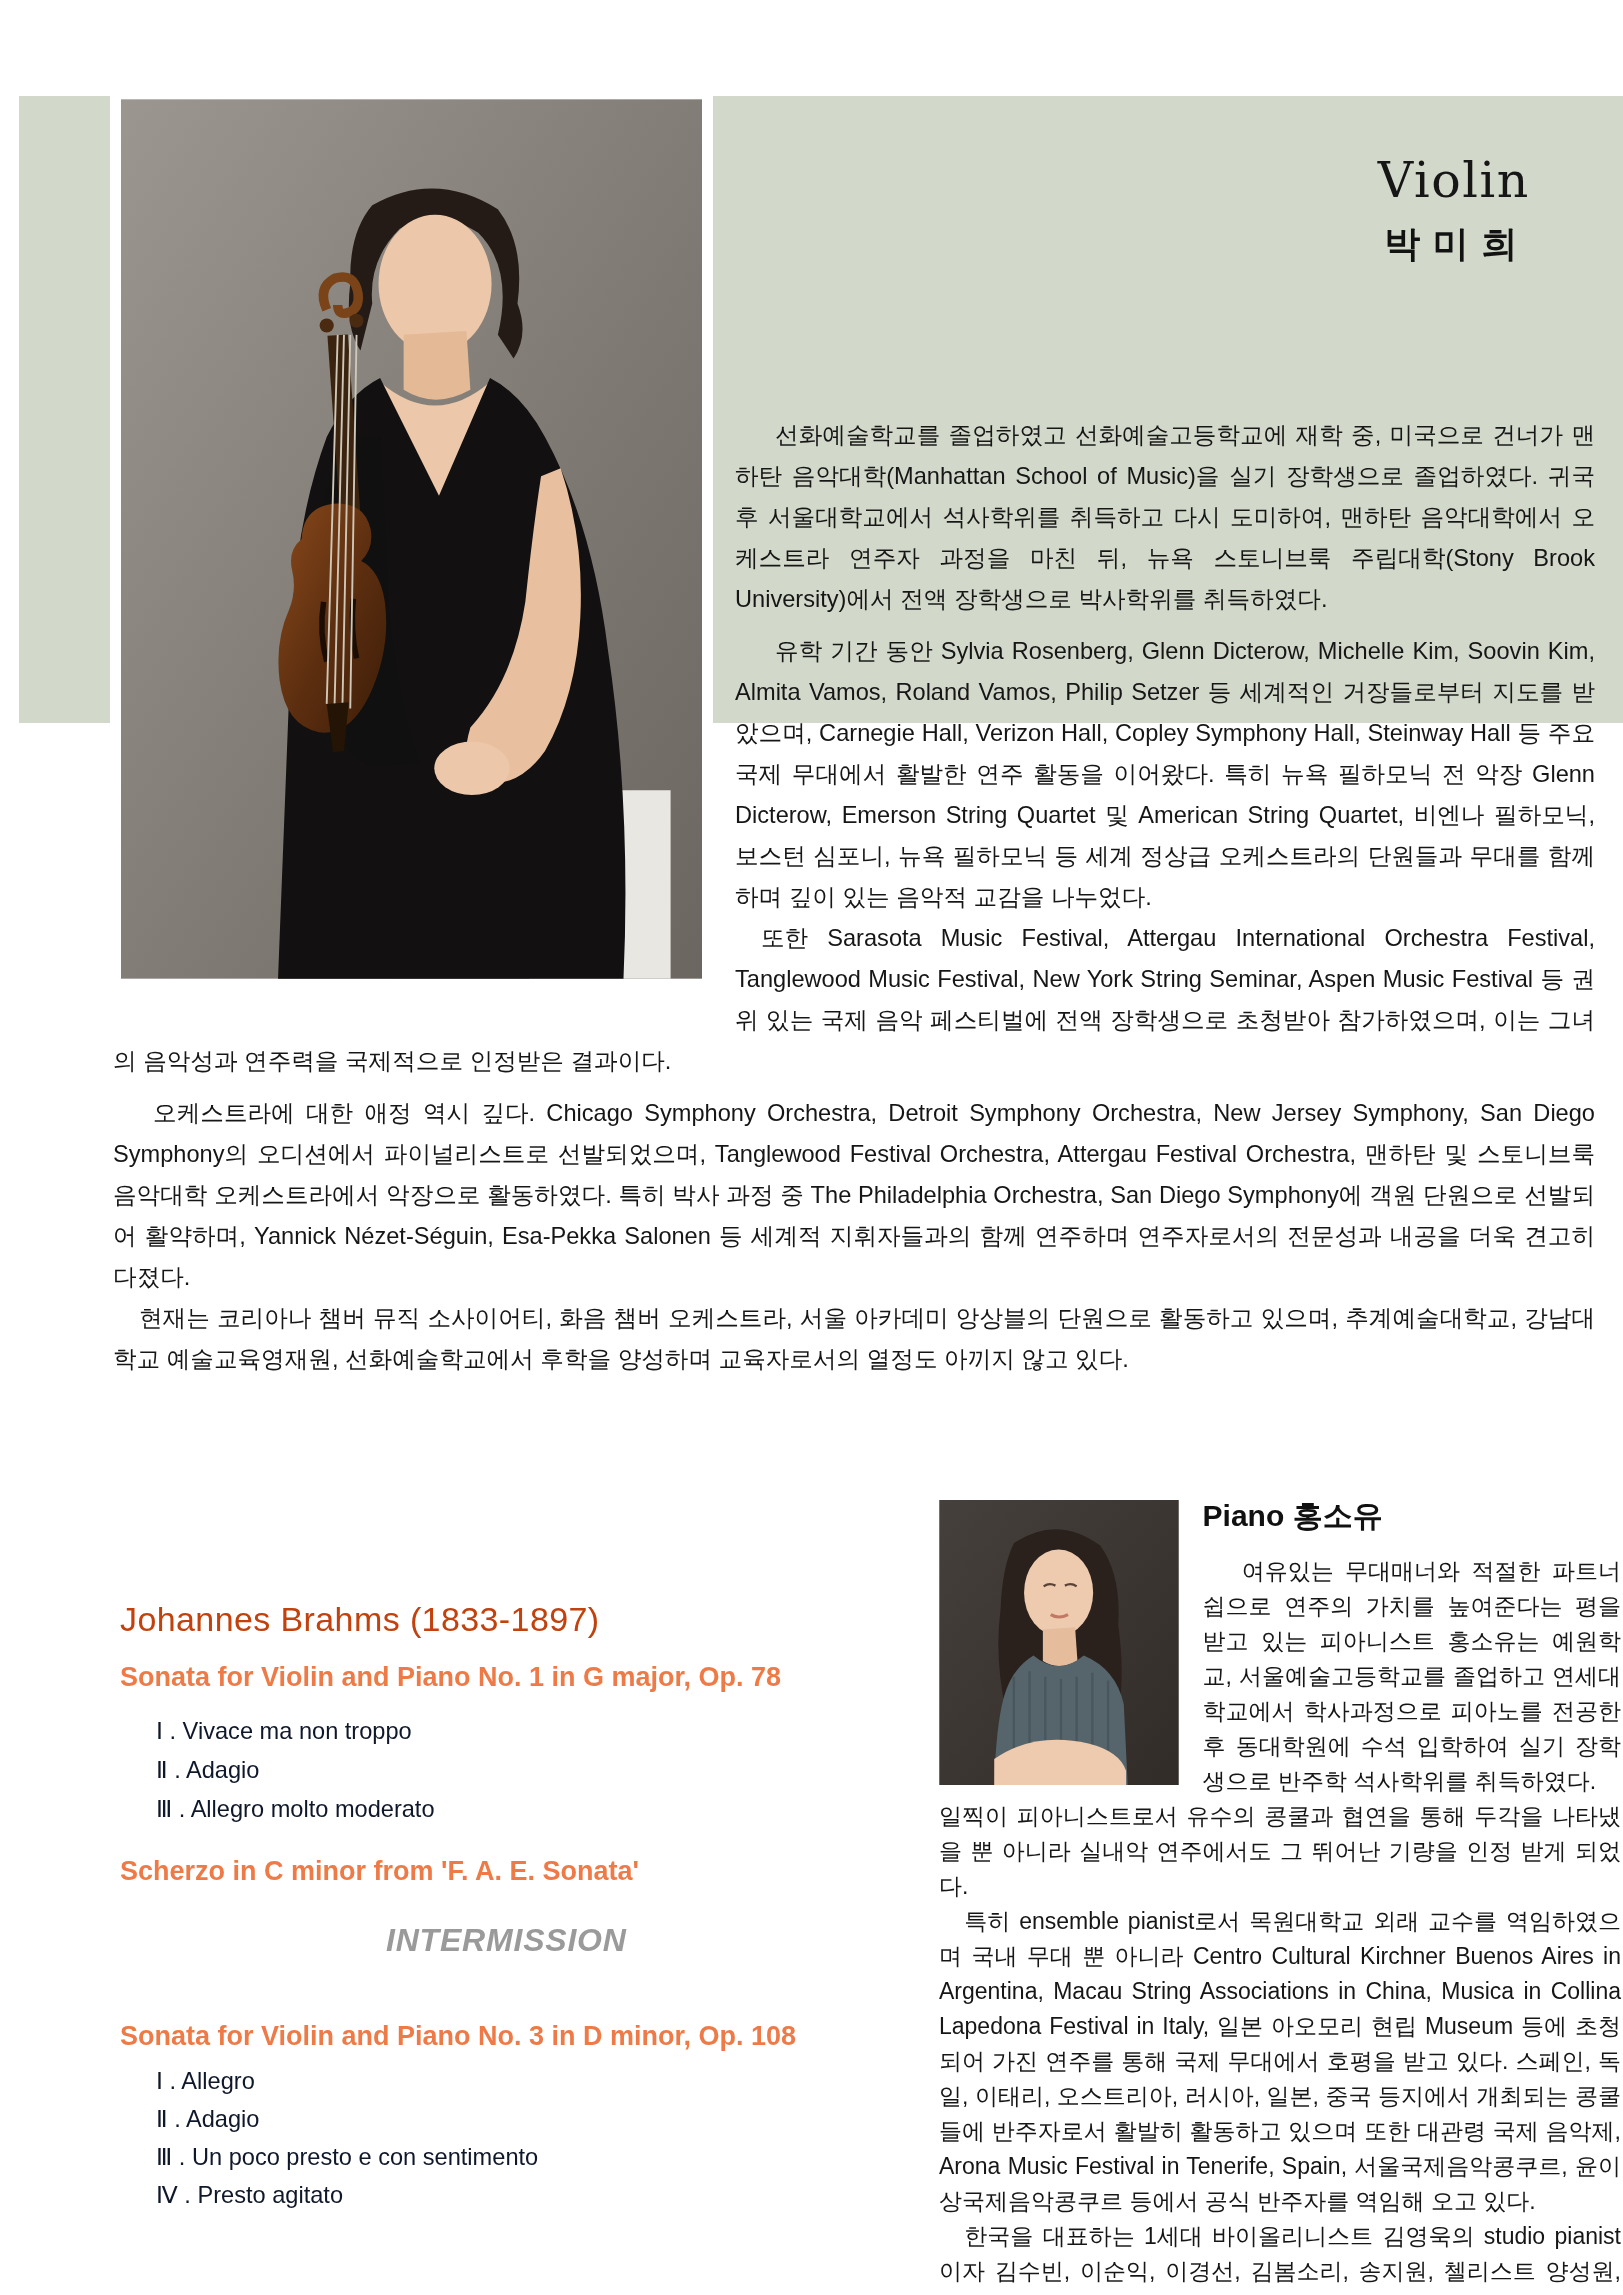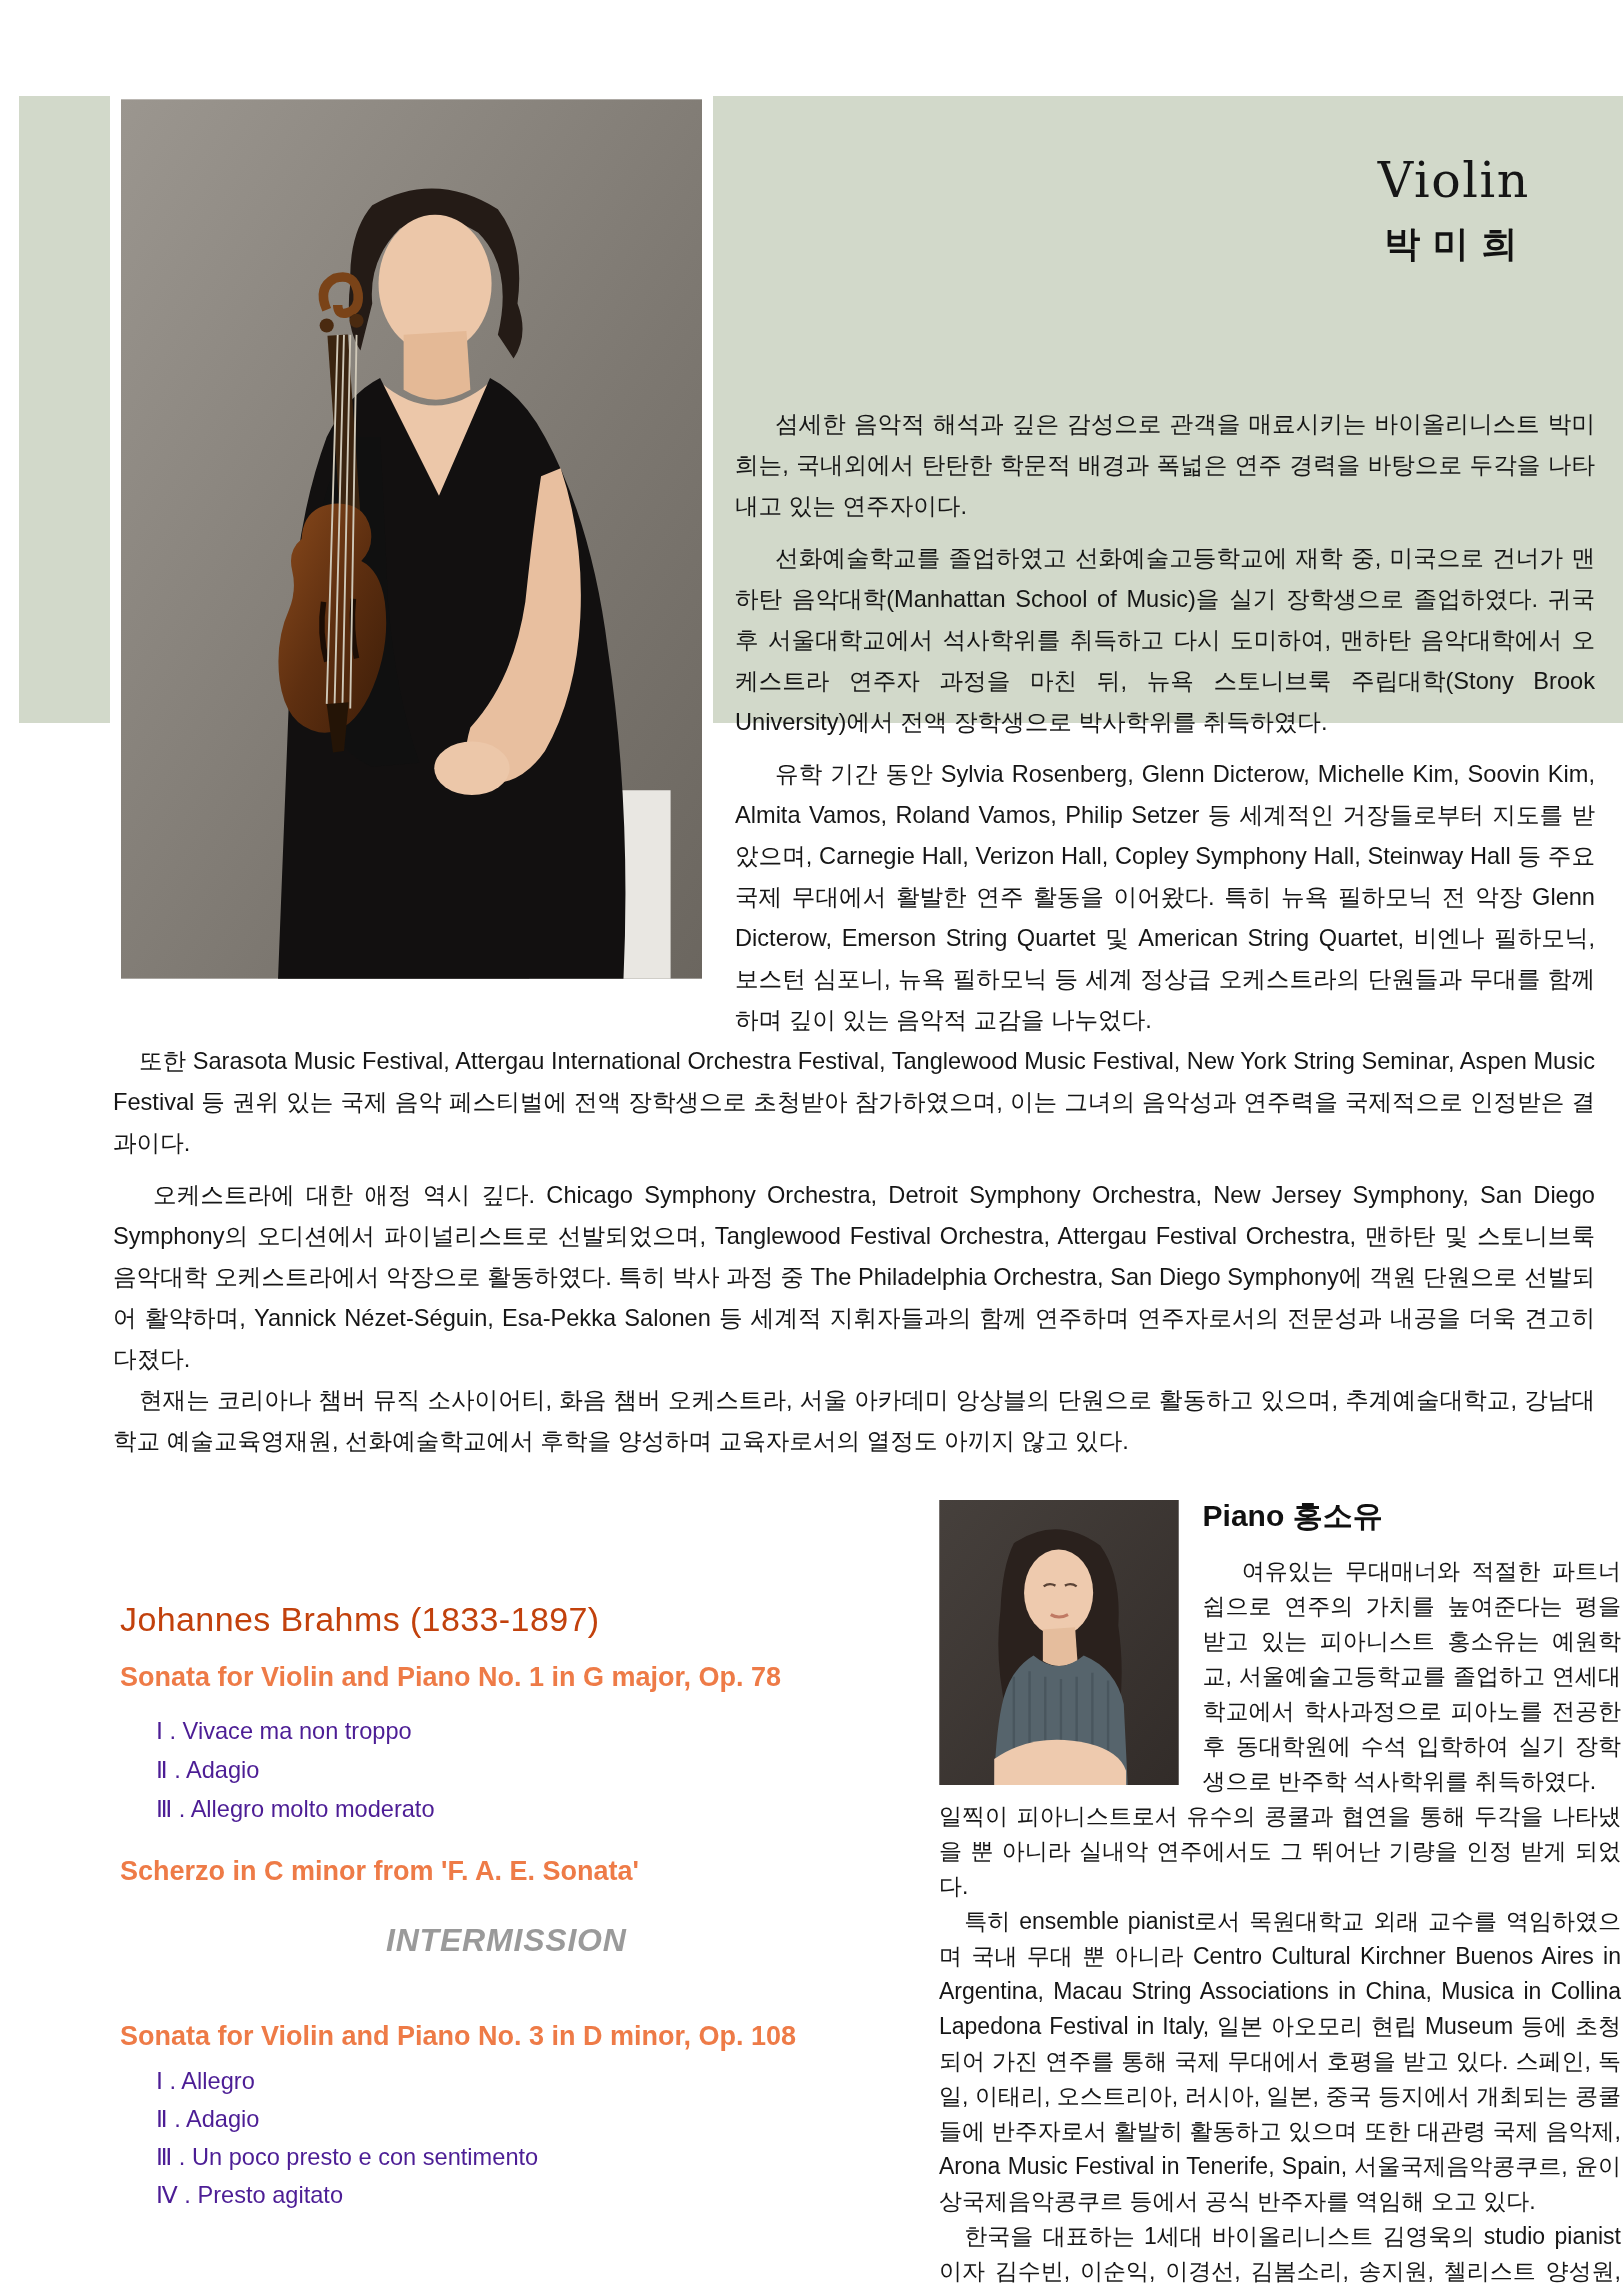--- a/index.html
+++ b/index.html
@@ -35,21 +35,21 @@
   .program-heading{
     position:absolute; left:101px; top:1505px;
     font-family:"DejaVu Serif","Liberation Serif",serif; font-size:66px; font-weight:400;
     color:#8e9396; letter-spacing:41px; white-space:nowrap;
   }
   .composer-line{position:absolute; left:101px; top:1600px; font-size:34px; color:#c2410c; letter-spacing:0.4px;}
   .piece-title{position:absolute; left:101px; font-size:27px; font-weight:bold; color:#ee7b47; white-space:nowrap;}
   .piece1-title{top:1662px;}
   .piece2-title{top:1856px;}
   .piece3-title{top:2021px;}
-  .movements{position:absolute; left:137px; font-size:23.6px; color:#4c1d95; list-style:none; margin:0; padding:0;}
+  .movements{position:absolute; left:137px; font-size:23.6px; color:#0f172a; list-style:none; margin:0; padding:0;}
   .movements1{top:1712px; line-height:39px;}
   .movements3{top:2062px; line-height:38px;}
   .intermission{
     position:absolute; left:367px; top:1922px; font-size:32px; font-weight:bold; font-style:italic;
     color:#9a9a9a; letter-spacing:0.8px;
   }
   
   .pianist-block{
     position:absolute; left:920px; top:1498px; width:682px;
     font-size:23px; line-height:35px; text-align:justify; color:#161616;
@@ -115,21 +115,20 @@
     </svg>
   </div>
 
   <div class="title-block">
     <div class="instrument-title">Violin</div>
     <div class="performer-name">박미희</div>
   </div>
 
   <div class="violin-bio">
     <div class="photo-spacer"></div>
-    <p class="ind">섬세한 음악적 해석과 깊은 감성으로 관객을 매료시키는 바이올리니스트 박미희는, 국내외에서 탄탄한 학문적 배경과 폭넓은 연주 경력을 바탕으로 두각을 나타내고 있는 연주자이다.</p>
     <p class="sp ind">선화예술학교를 졸업하였고 선화예술고등학교에 재학 중, 미국으로 건너가 맨하탄 음악대학(Manhattan School of Music)을 실기 장학생으로 졸업하였다. 귀국 후 서울대학교에서 석사학위를 취득하고 다시 도미하여, 맨하탄 음악대학에서 오케스트라 연주자 과정을 마친 뒤, 뉴욕 스토니브룩 주립대학(Stony Brook University)에서 전액 장학생으로 박사학위를 취득하였다.</p>
     <p class="sp ind">유학 기간 동안 Sylvia Rosenberg, Glenn Dicterow, Michelle Kim, Soovin Kim, Almita Vamos, Roland Vamos, Philip Setzer 등 세계적인 거장들로부터 지도를 받았으며, Carnegie Hall, Verizon Hall, Copley Symphony Hall, Steinway Hall 등 주요 국제 무대에서 활발한 연주 활동을 이어왔다. 특히 뉴욕 필하모닉 전 악장 Glenn Dicterow, Emerson String Quartet 및 American String Quartet, 비엔나 필하모닉, 보스턴 심포니, 뉴욕 필하모닉 등 세계 정상급 오케스트라의 단원들과 무대를 함께하며 깊이 있는 음악적 교감을 나누었다.</p>
     <p class="ind-s">또한 Sarasota Music Festival, Attergau International Orchestra Festival, Tanglewood Music Festival, New York String Seminar, Aspen Music Festival 등 권위 있는 국제 음악 페스티벌에 전액 장학생으로 초청받아 참가하였으며, 이는 그녀의 음악성과 연주력을 국제적으로 인정받은 결과이다.</p>
     <p class="sp ind">오케스트라에 대한 애정 역시 깊다. Chicago Symphony Orchestra, Detroit Symphony Orchestra, New Jersey Symphony, San Diego Symphony의 오디션에서 파이널리스트로 선발되었으며, Tanglewood Festival Orchestra, Attergau Festival Orchestra, 맨하탄 및 스토니브룩 음악대학 오케스트라에서 악장으로 활동하였다. 특히 박사 과정 중 The Philadelphia Orchestra, San Diego Symphony에 객원 단원으로 선발되어 활약하며, Yannick Nézet-Séguin, Esa-Pekka Salonen 등 세계적 지휘자들과의 함께 연주하며 연주자로서의 전문성과 내공을 더욱 견고히 다졌다.</p>
     <p class="ind-s">현재는 코리아나 챔버 뮤직 소사이어티, 화음 챔버 오케스트라, 서울 아카데미 앙상블의 단원으로 활동하고 있으며, 추계예술대학교, 강남대학교 예술교육영재원, 선화예술학교에서 후학을 양성하며 교육자로서의 열정도 아끼지 않고 있다.</p>
   </div>
 
 
   <div class="composer-line">Johannes Brahms (1833-1897)</div>
 

